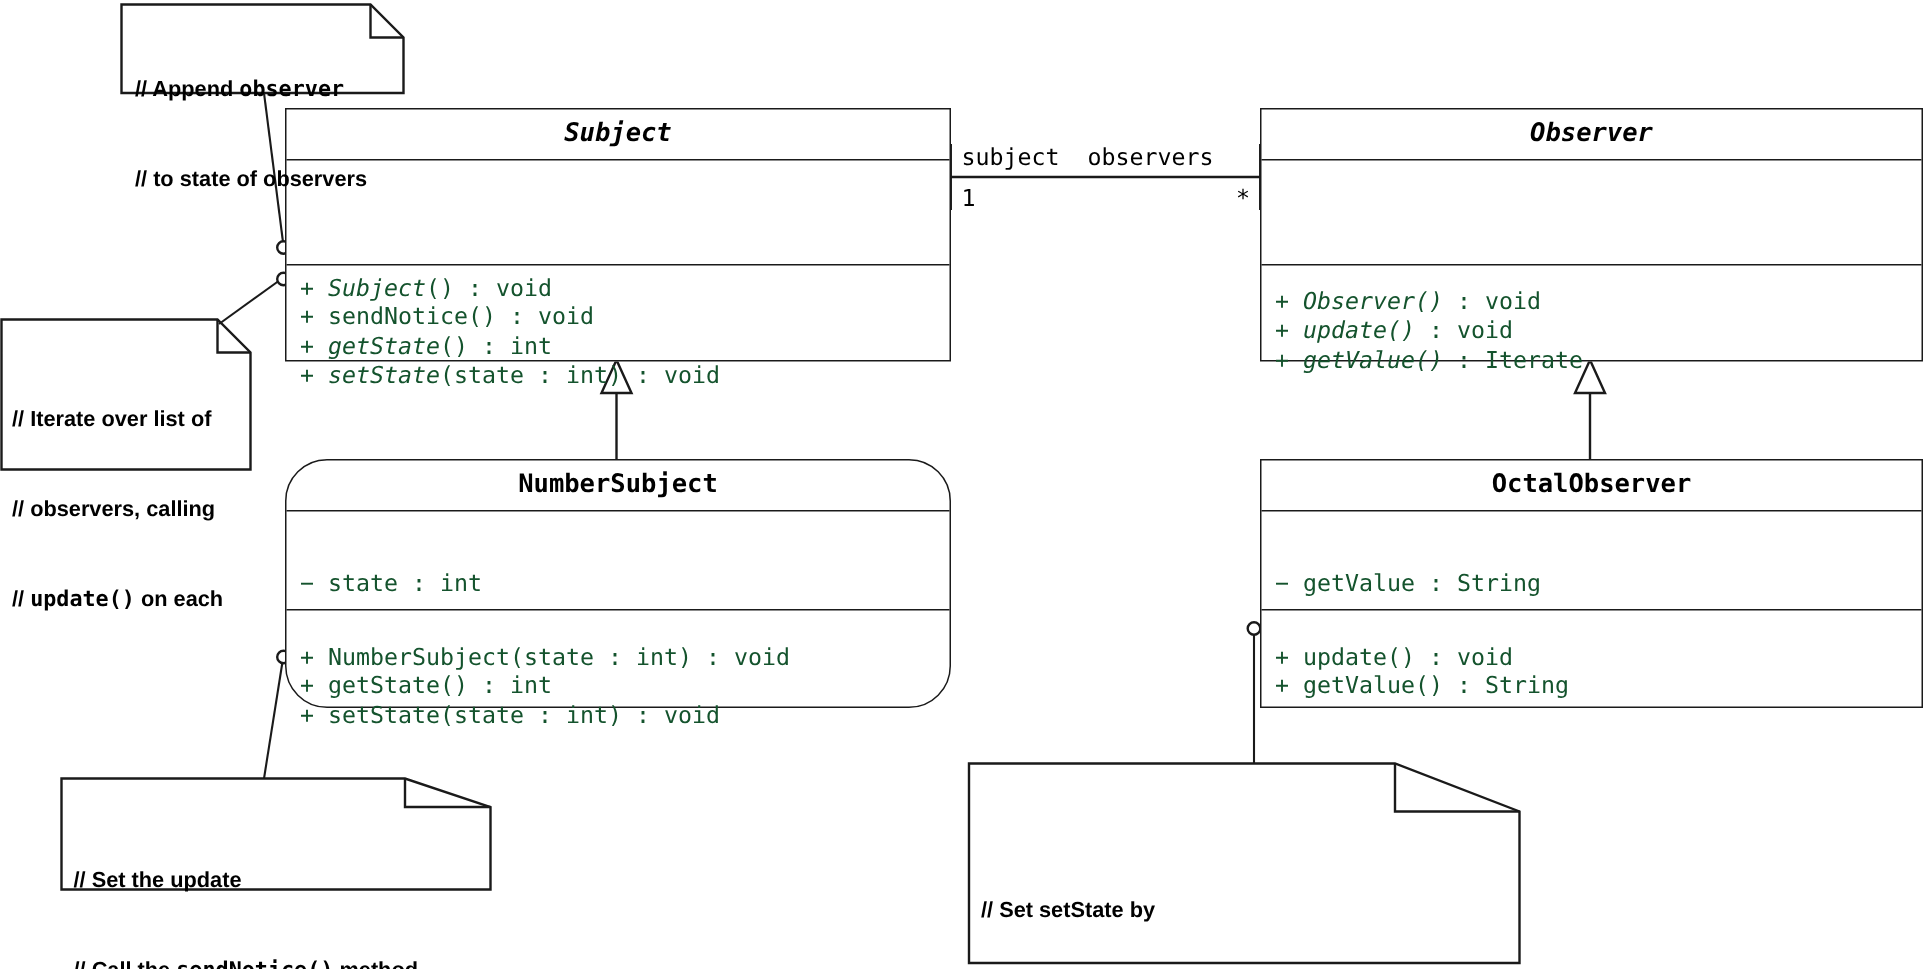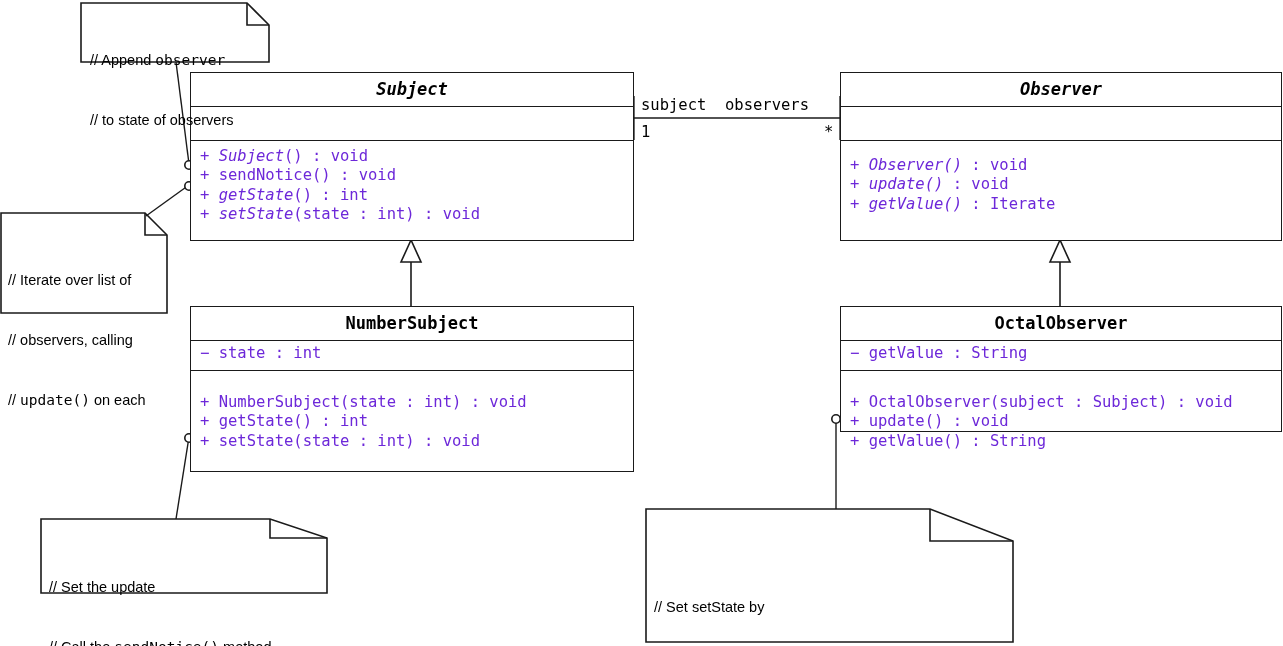--- a/index.html
+++ b/index.html
@@ -37,40 +37,42 @@
     font-size: 17px;
     font-weight: bold;
     color: #000;
     border-bottom: 1.6px solid #1a1a1a;
   }
   .class-title.abstract { font-style: italic; }
   .class-attrs {
     box-sizing: border-box;
     border-bottom: 1.6px solid #1a1a1a;
     padding: 4px 8px 0 9px;
+    margin-top: 36px;
   }
   .class-ops {
     box-sizing: border-box;
     padding: 6px 8px 6px 9px;
   }
   .member {
     font-family: "DejaVu Sans Mono", monospace;
     font-size: 15.5px;
     line-height: 19.4px;
-    color: #6d28d9;
+    color: #14532d;
     white-space: pre;
   }
   .member .it { font-style: italic; }
   .note-text {
     position: absolute;
     font-family: "Liberation Sans", sans-serif;
     font-size: 14.5px;
     line-height: 20px;
     color: #000;
     white-space: pre;
+    font-weight: bold;
   }
   .note-text .code {
     font-family: "DejaVu Sans Mono", monospace;
     font-size: 14.5px;
   }
 
   .edge-label {
     position: absolute;
     font-family: "DejaVu Sans Mono", monospace;
     font-size: 15.5px;
@@ -135,39 +137,38 @@
   <div class="uml-class" style="left:840px; top:72px; width:442px; height:169px;">
     <div class="class-title abstract">Observer</div>
     <div class="class-attrs" style="height:34px;"></div>
     <div class="class-ops" style="padding-top:15px;">
       <div class="member"><span>+</span> <span class="it">Observer()</span><span> : void</span></div>
       <div class="member"><span>+</span> <span class="it">update()</span><span> : void</span></div>
       <div class="member"><span>+</span> <span class="it">getValue()</span><span> : Iterate</span></div>
     </div>
   </div>
 
-  <div class="uml-class" style="left:190px; top:306px; width:444px; height:166px;">
+  <div class="uml-class" style="left:190px; top:306px; width:444px; height:166px;border-radius:28px;">
     <div class="class-title">NumberSubject</div>
     <div class="class-attrs" style="height:30px; padding-top:3px;">
       <div class="member"><span>−</span> <span>state : int</span></div>
     </div>
     <div class="class-ops" style="padding-top:22px;">
       <div class="member"><span>+</span> <span>NumberSubject(state : int) : void</span></div>
       <div class="member"><span>+</span> <span>getState() : int</span></div>
       <div class="member"><span>+</span> <span>setState(state : int) : void</span></div>
     </div>
   </div>
 
-  <div class="uml-class" style="left:840px; top:306px; width:442px; height:126px;">
+  <div class="uml-class" style="left:840px; top:306px; width:442px; height:166px;">
     <div class="class-title">OctalObserver</div>
     <div class="class-attrs" style="height:30px; padding-top:3px;">
       <div class="member"><span>−</span> <span>getValue : String</span></div>
     </div>
     <div class="class-ops" style="padding-top:22px;">
-      <div class="member"><span>+</span> <span>OctalObserver(subject : Subject) : void</span></div>
       <div class="member"><span>+</span> <span>update() : void</span></div>
       <div class="member"><span>+</span> <span>getValue() : String</span></div>
     </div>
   </div>
 
   <div class="edge-label" style="left:641px; top:96px;">subject</div>
   <div class="edge-label" style="left:725px; top:96px;">observers</div>
   <div class="edge-label" style="left:641px; top:123px;">1</div>
   <div class="edge-label" style="left:824px; top:123px;">*</div>
 

